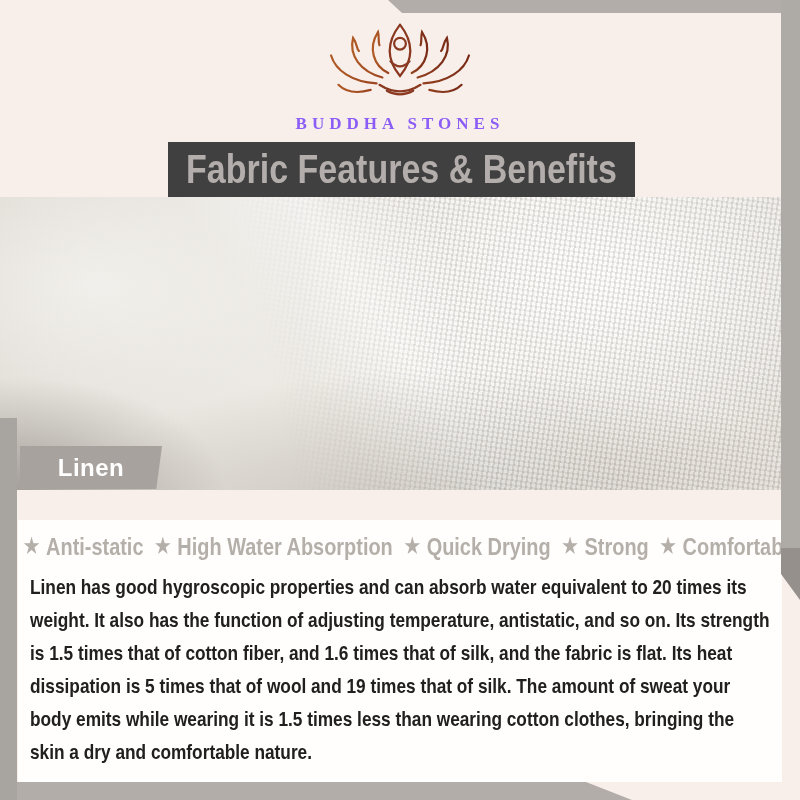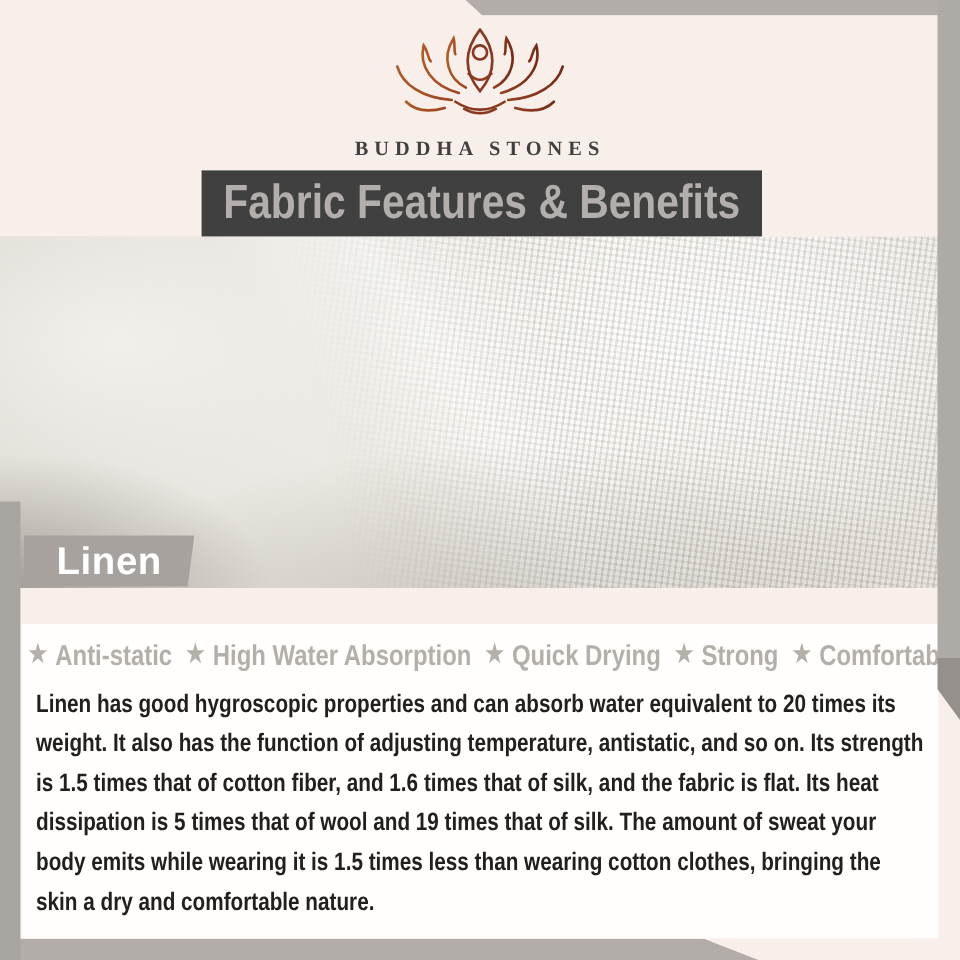--- a/index.html
+++ b/index.html
@@ -16,21 +16,21 @@
     clip-path:polygon(0 0,100% 0,100% 100%,0 574px);z-index:6;}
   .left-strip{position:absolute;left:0;top:418px;width:17px;height:382px;background:#a8a49f;z-index:4;}
   .bottom-bar{position:absolute;left:0;bottom:0;width:632px;height:18px;background:#b2ada8;
     clip-path:polygon(0 0,586px 0,632px 100%,0 100%);z-index:2;}
 
   
   .brand{position:absolute;top:18px;left:0;width:100%;text-align:center;z-index:2;}
   .brand svg{display:block;margin:0 auto;}
   .brand-name{
     margin-top:2px;font-family:"Liberation Serif",serif;font-size:17px;
-    letter-spacing:5px;color:#404040;font-weight:600;
+    letter-spacing:5px;color:#8b5cf6;font-weight:600;
   }
 
   
   .title-banner{
     position:absolute;left:168px;top:142px;width:467px;height:55px;background:#404040;
     display:flex;align-items:center;justify-content:center;z-index:2;
   }
   .title-banner h1{
     margin:0;font-size:40px;font-weight:bold;color:#b3aeac;white-space:nowrap;
     transform:scaleX(.85);transform-origin:50% 50%;letter-spacing:0;
@@ -52,21 +52,21 @@
     background:
       repeating-linear-gradient(98deg,rgba(108,102,93,.14) 0 2px,rgba(255,255,255,.14) 2px 5px),
       repeating-linear-gradient(8deg,rgba(108,102,93,.10) 0 2px,rgba(255,255,255,.10) 2px 5px);
     -webkit-mask-image:linear-gradient(78deg,transparent 34%,#000 58%);
     mask-image:linear-gradient(78deg,transparent 34%,#000 58%);
   }
   .linen-label{
     position:absolute;left:20px;bottom:1px;width:142px;height:43px;background:#a7a29d;
     clip-path:polygon(0 0,100% 0,96% 100%,0 100%);
     display:flex;align-items:center;justify-content:center;
-    color:#fff;font-weight:bold;font-size:32px;letter-spacing:.5px;
+    color:#fff;font-weight:bold;font-size:24px;letter-spacing:.5px;
   }
 
   
   .card{position:absolute;left:18px;top:520px;width:764px;height:262px;background:#fffefd;z-index:3;}
   .features{
     margin-top:13px;width:920px;transform:scaleX(.83);transform-origin:0 0;
     white-space:nowrap;text-align:center;color:#b5afa9;font-weight:bold;
   }
   .feature{display:inline-block;margin:0 7px;font-size:24px;}
   .feature .star{font-size:21px;margin-right:8px;position:relative;top:-2px;}

